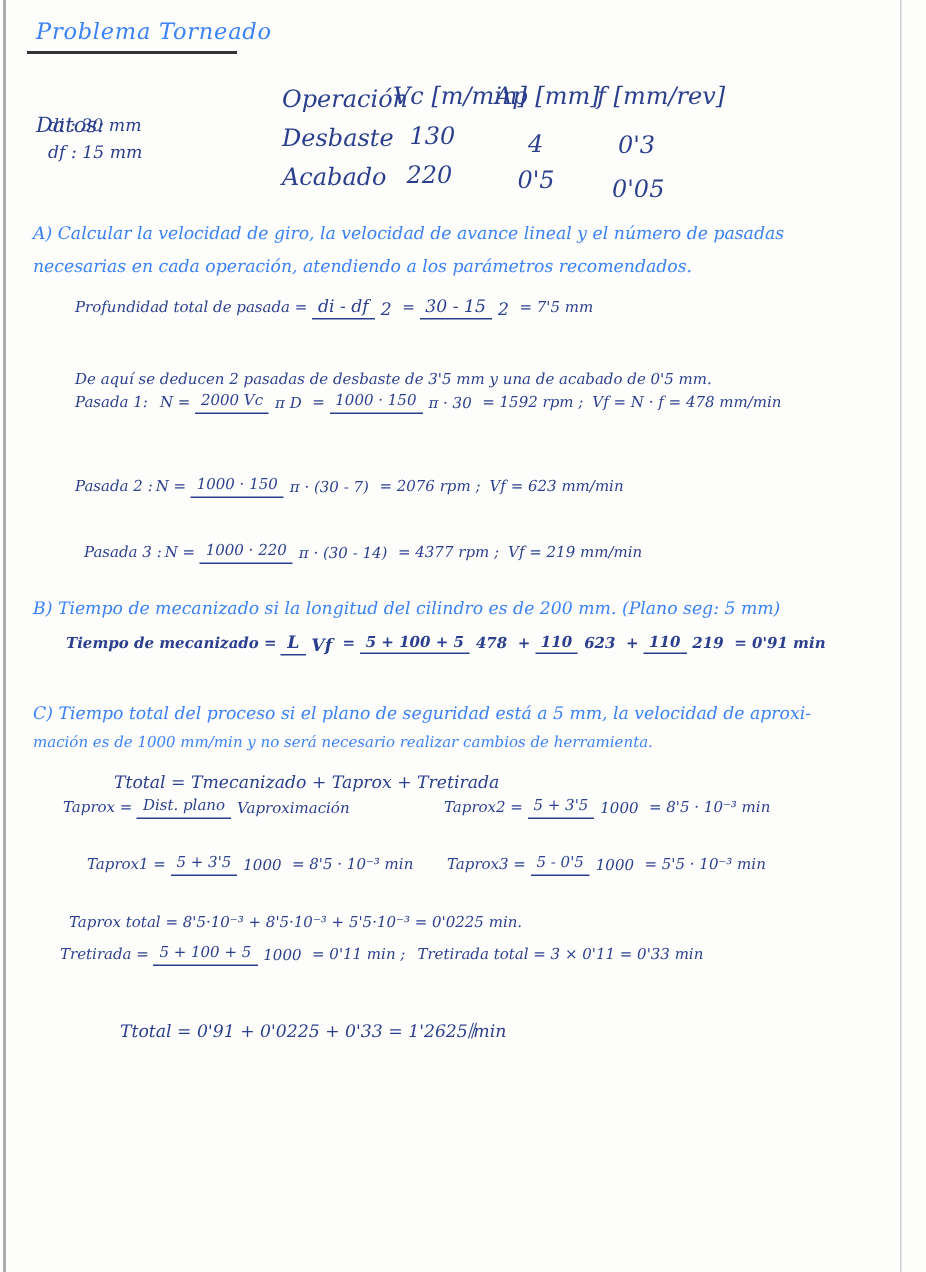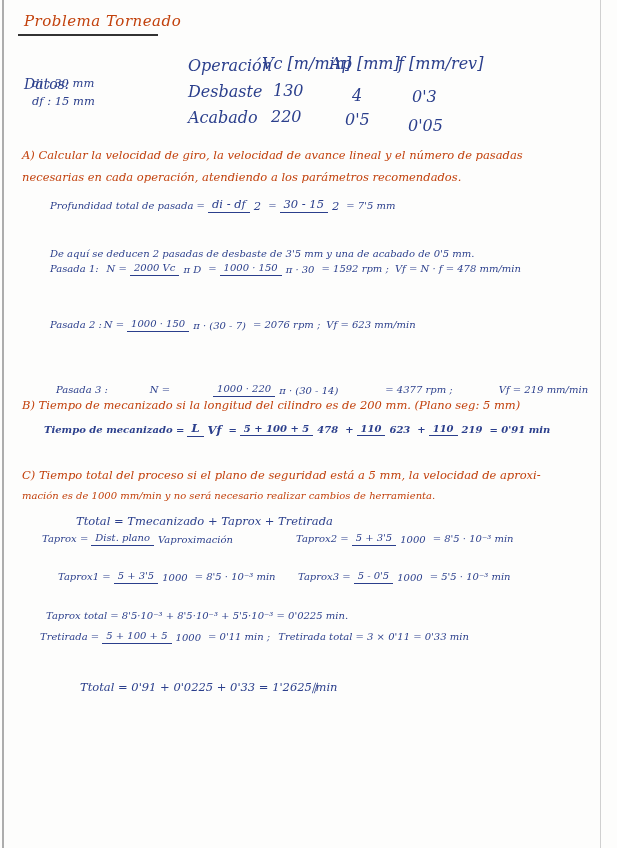--- a/index.html
+++ b/index.html
@@ -6,21 +6,21 @@
     body {
       width: 617px; height: 848px; overflow: hidden;
       background: #fdfdfc;
       position: relative;
       font-family: "DejaVu Serif", serif;
       font-style: italic;
     }
     .page-edge-left { position: absolute; left: 2px; top: 0; width: 2px; height: 848px; background: #6b6b6b; opacity: .55; }
     .page-edge-right { position: absolute; left: 600px; top: 0; width: 1px; height: 848px; background: #d0d0d0; }
     .abs { position: absolute; white-space: nowrap; }
-    .ink-black { color: #c2410c; }
+    .ink-black { color: #3b82f6; }
     .ink-blue { color: #2b3f8c; }
     .title { left: 24px; top: 12px; font-size: 15px; letter-spacing: 0.5px; }
     .title-underline { position: absolute; left: 18px; top: 34px; width: 140px; height: 1.5px; background: #333; }
     .sm { font-size: 10px; }
     .md { font-size: 11.5px; }
     .lg { font-size: 14px; }
     .frac { display: inline-flex; flex-direction: row; align-items: center; vertical-align: middle; margin: 0 3px; }
     .frac .num { padding: 0 4px 1px; border-bottom: 1px solid currentColor; line-height: 1.15; }
     .frac .den { padding: 1px 4px 0; line-height: 1.15; }
     .row { display: flex; align-items: center; }
@@ -95,21 +95,21 @@
   <span style="margin-right:2px;">Pasada 2 :</span>
   <span>N =</span>
   <span class="frac">
     <span class="num">1000 · 150</span>
     <span class="den">π · (30 - 7)</span>
   </span>
   <span style="margin-right:6px;">= 2076 rpm ;</span>
   <span>Vf = 623 mm/min</span>
 </div>
 
-<div class="abs ink-blue sm row" style="left:56px; top:383px;gap:40px;">
+<div class="abs ink-blue sm row" style="left:56px; top:362px;">
   <span style="margin-right:2px;">Pasada 3 :</span>
   <span>N =</span>
   <span class="frac">
     <span class="num">1000 · 220</span>
     <span class="den">π · (30 - 14)</span>
   </span>
   <span style="margin-right:6px;">= 4377 rpm ;</span>
   <span>Vf = 219 mm/min</span>
 </div>
 

